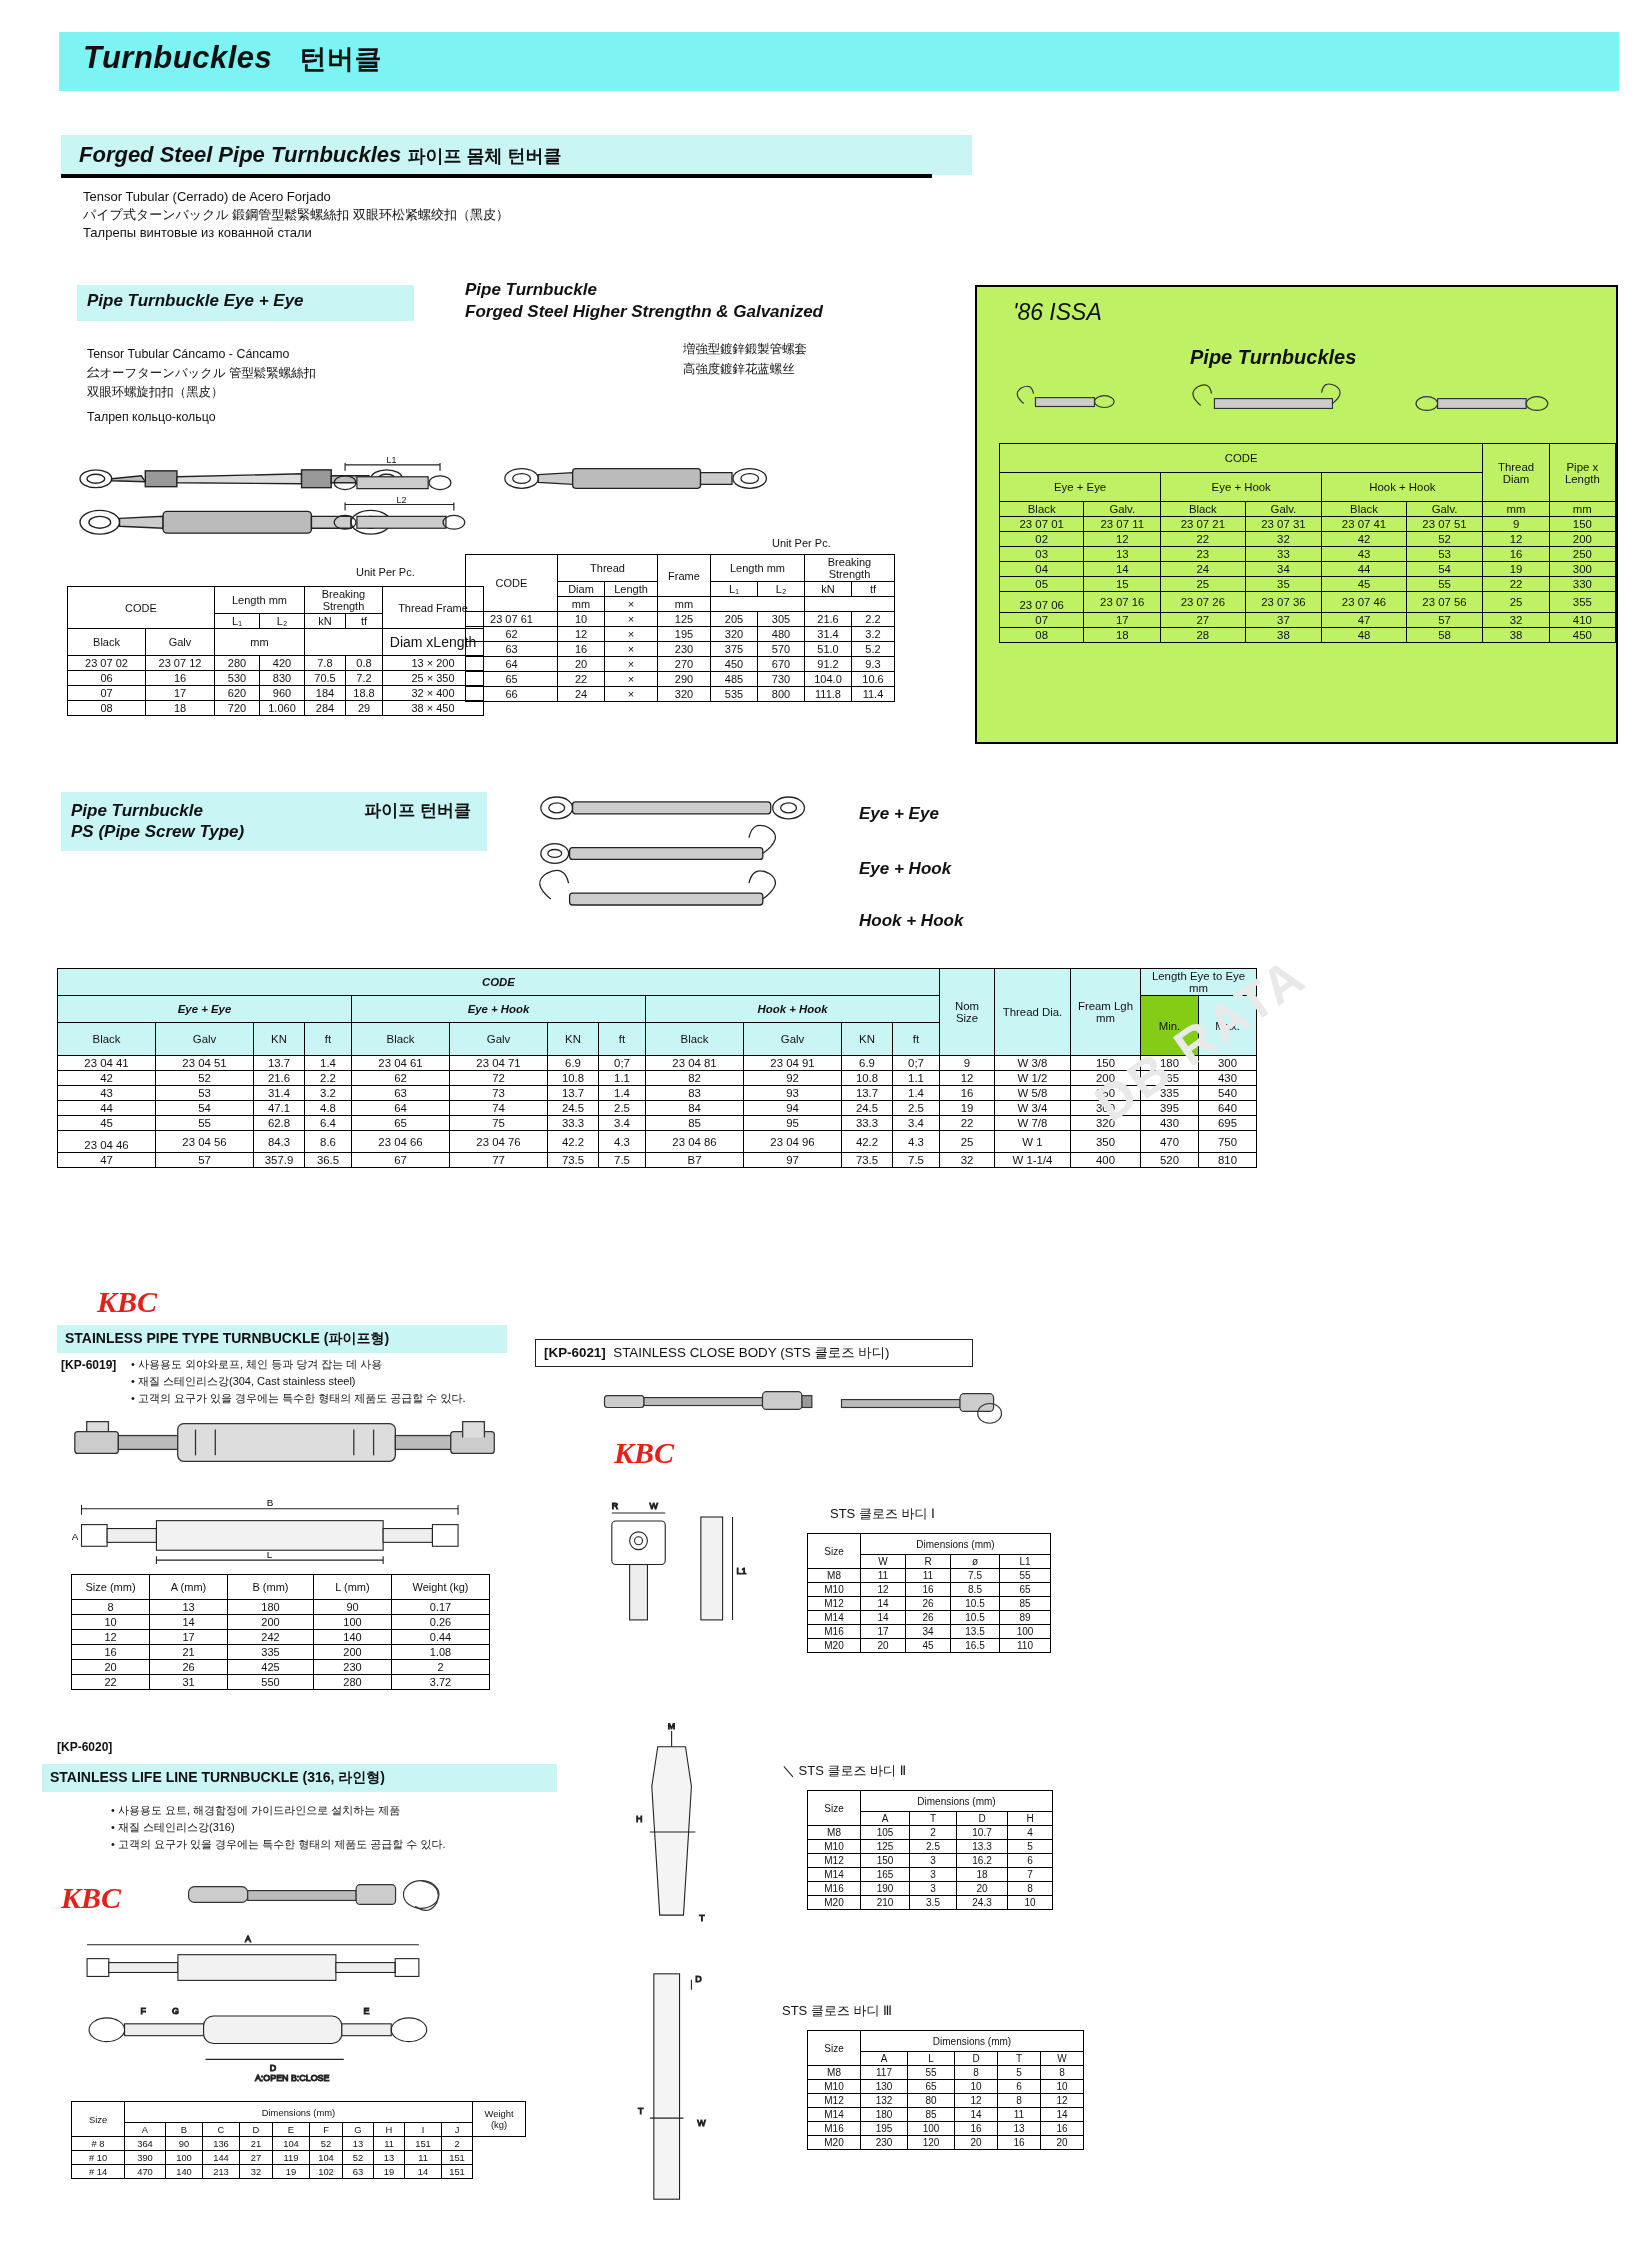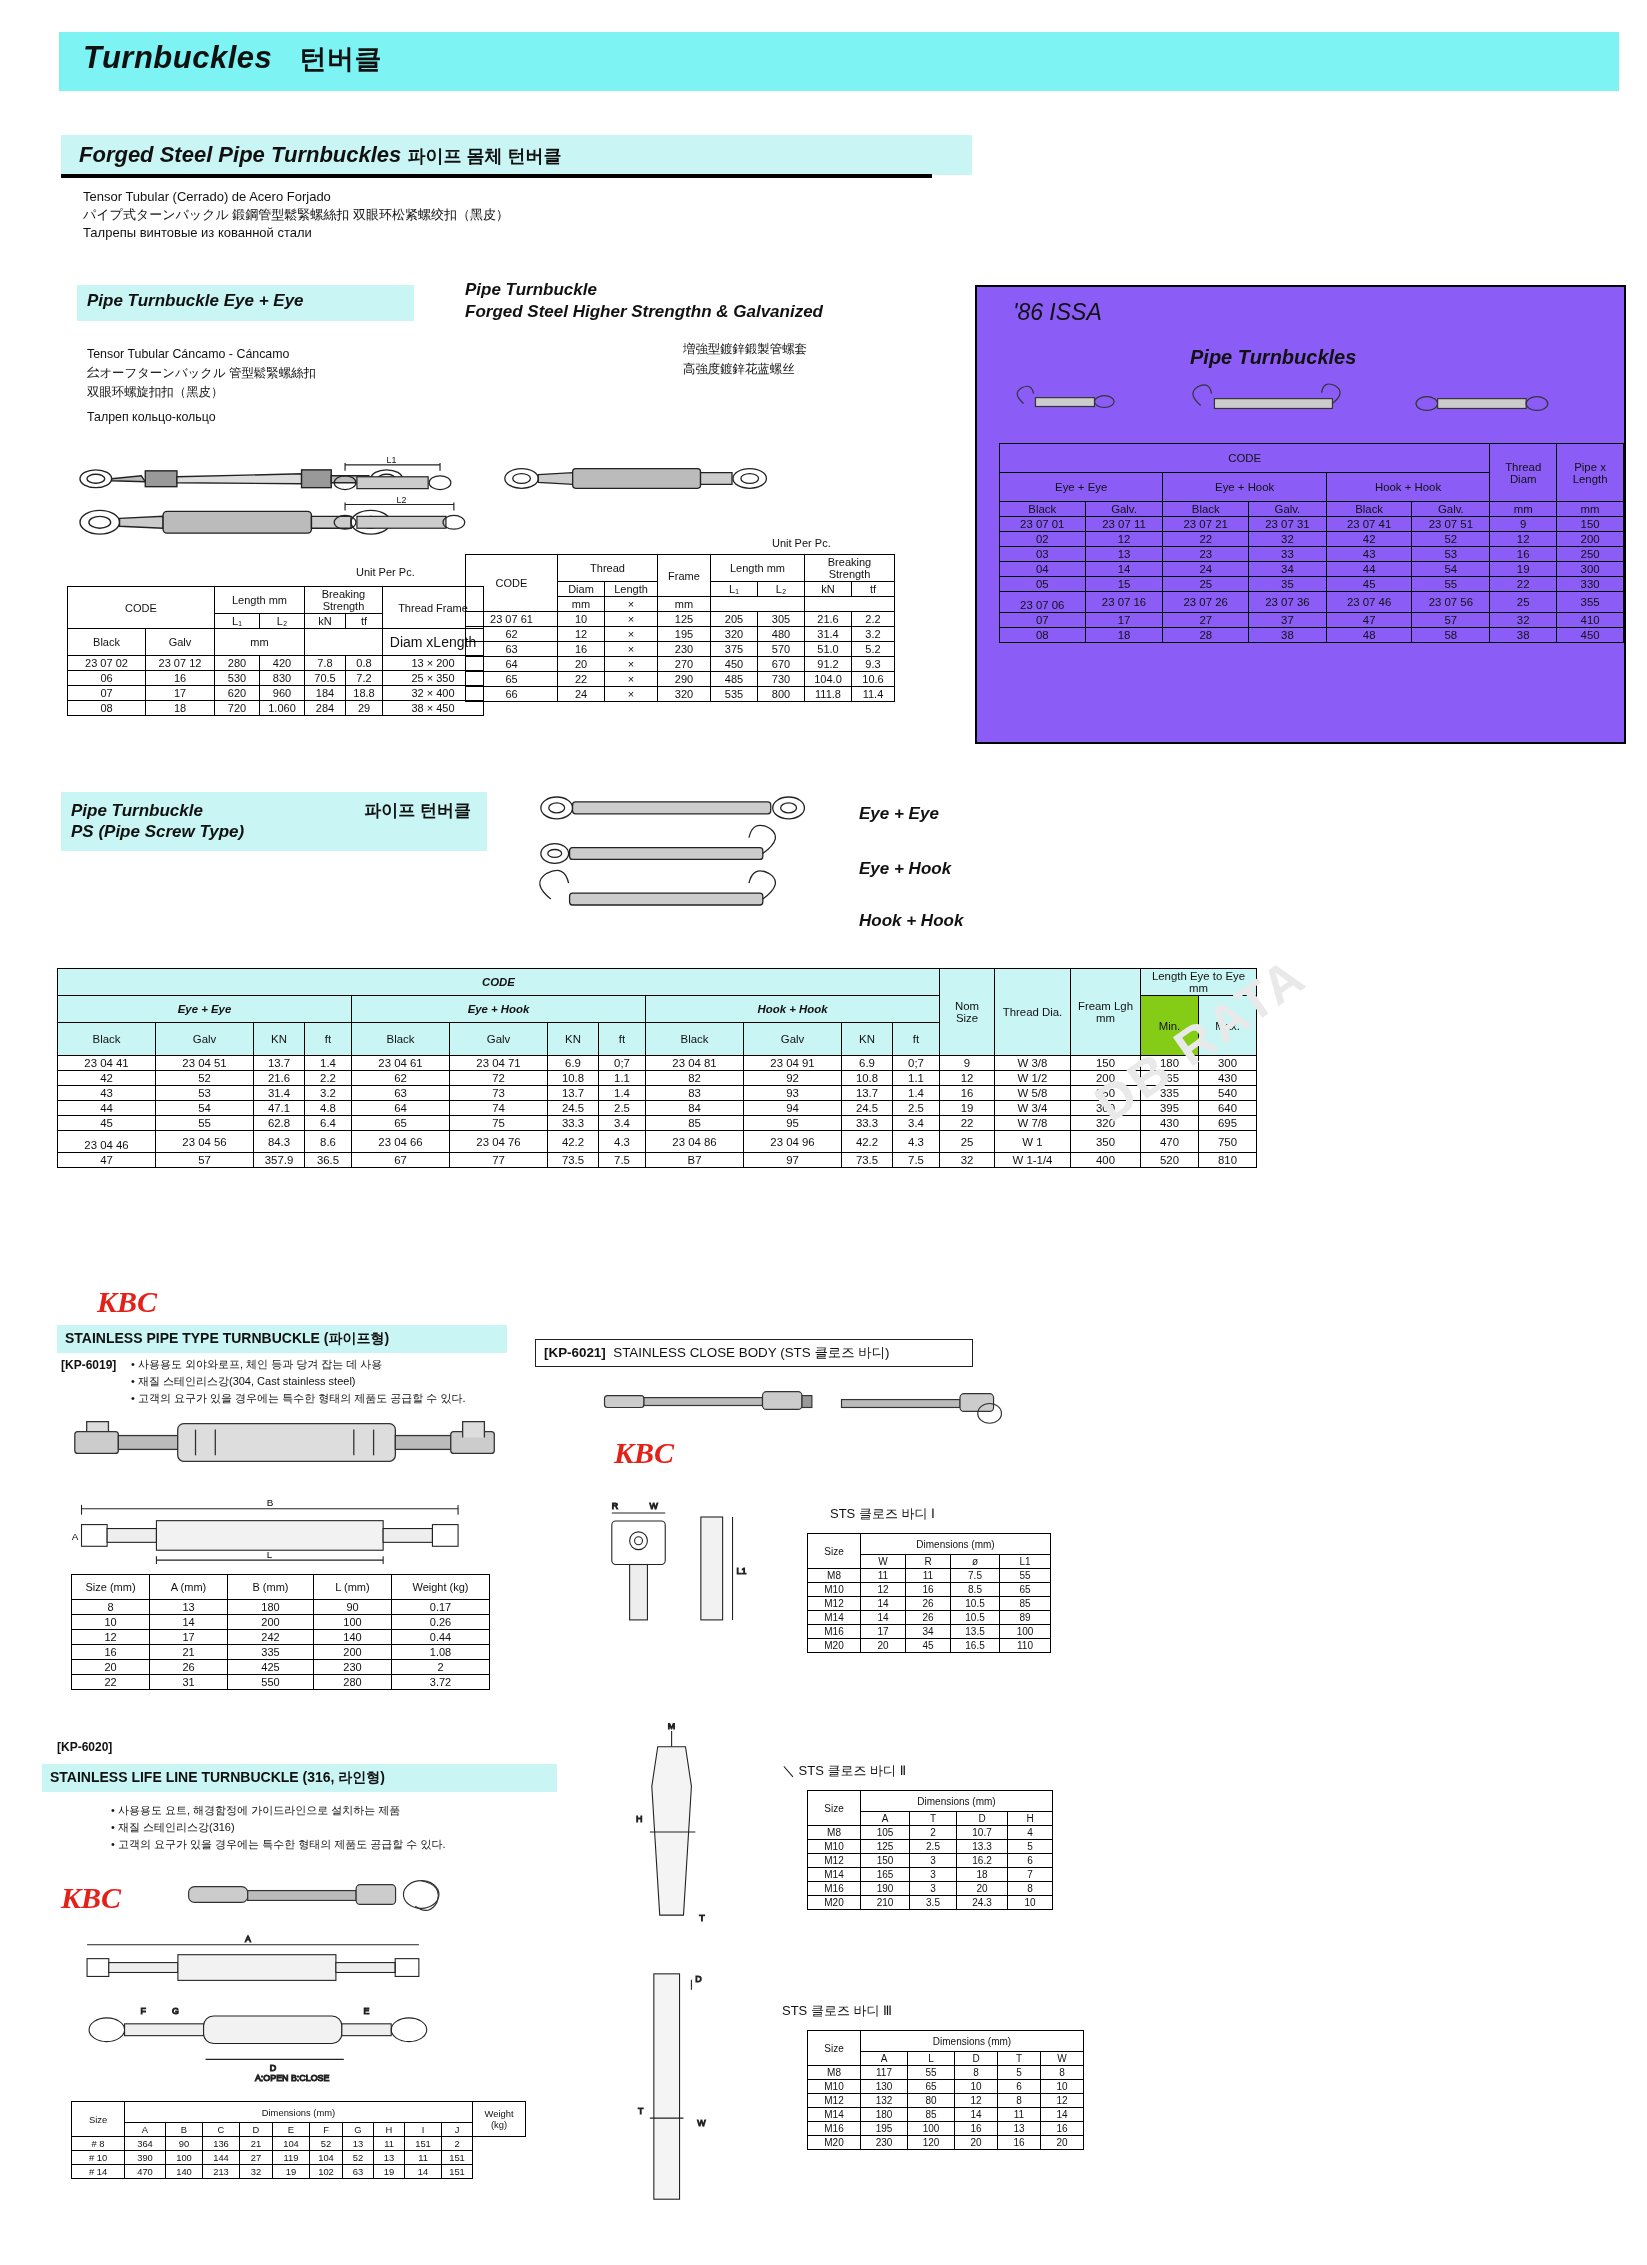--- a/index.html
+++ b/index.html
@@ -26,21 +26,21 @@
   .cyanbox .inner{padding:5px 10px;font-style:italic;font-weight:bold;font-size:17px;line-height:21px;}
   .cyanbox .ko{font-style:normal;}
   
   table.t{border-collapse:collapse;font-size:11px;}
   table.t td,table.t th{border:1px solid #000;padding:1px 3px;text-align:center;font-weight:normal;}
   .tblwrap{position:absolute;}
   
   .dw{position:absolute;}
   svg{display:block;}
   
-  .issabox{position:absolute;left:975px;top:285px;width:639px;height:455px;border:2px solid #000;background:#8b5cf6;padding-left:8px;}
+  .issabox{position:absolute;left:975px;top:285px;width:639px;height:455px;border:2px solid #000;background:#bef264;}
   .issabox .hdr{position:absolute;left:36px;top:12px;font-size:23px;font-style:italic;}
   
   .kbc{font-family:"Liberation Serif",serif;font-weight:bold;font-style:italic;color:#e32119;}
   
   .wm{position:absolute;left:1079px;top:1010px;font-size:51px;color:#e9e9e9;font-weight:bold;transform:rotate(-35deg);letter-spacing:3px;}
 </style>
 </head>
 <body>
 
 <div class="page">

